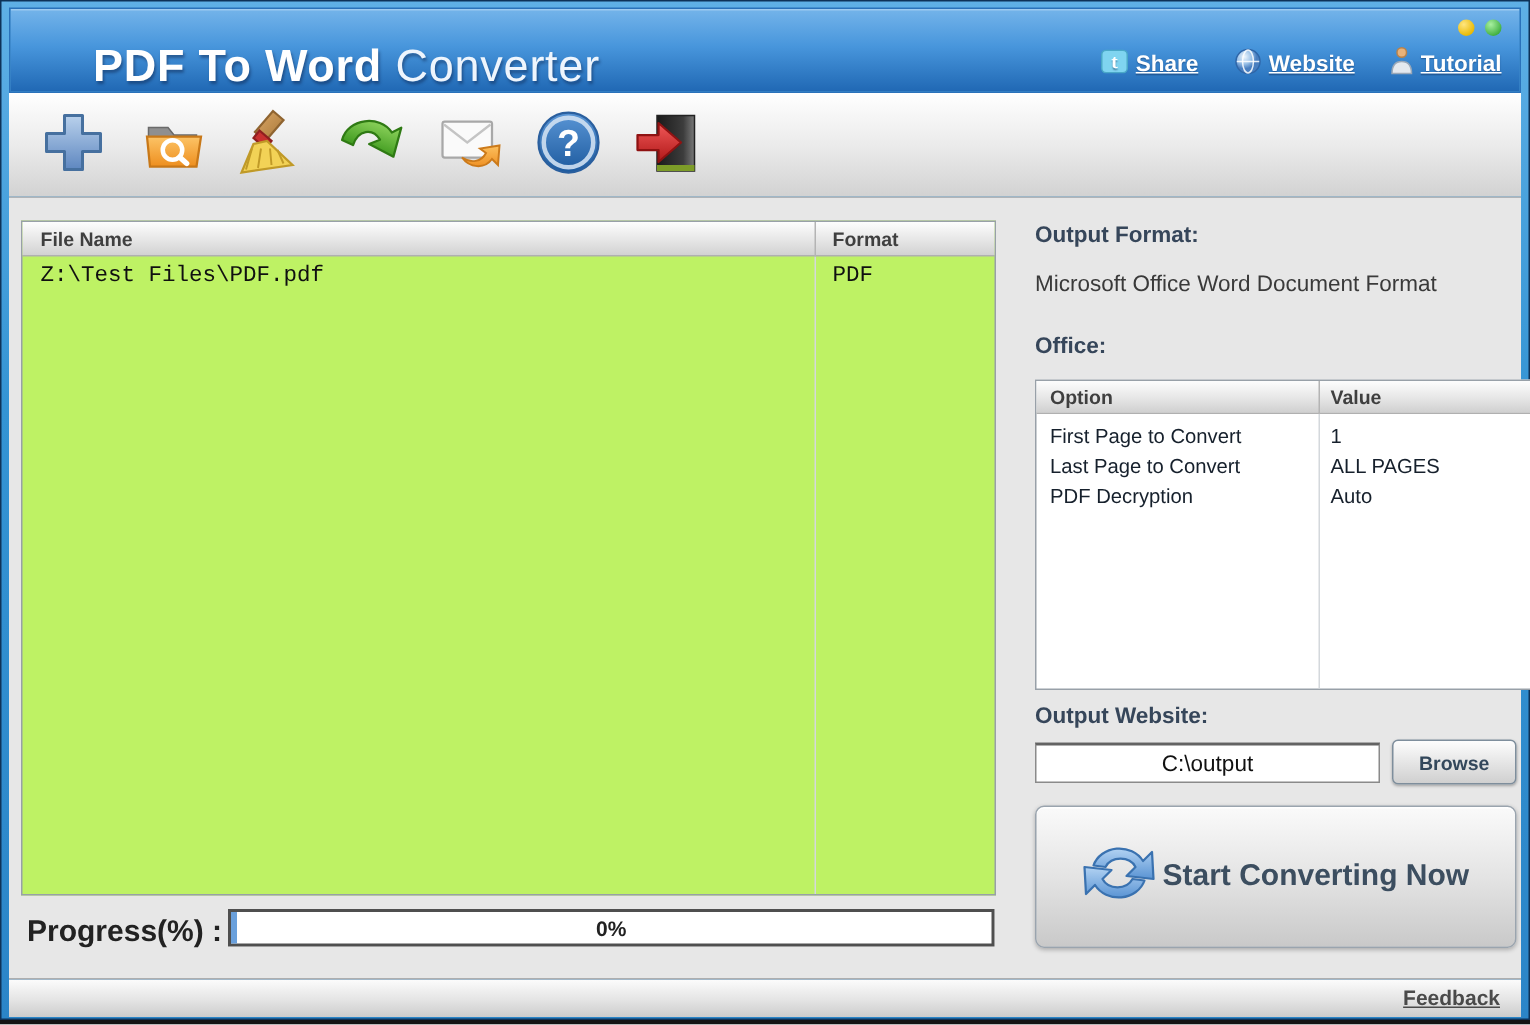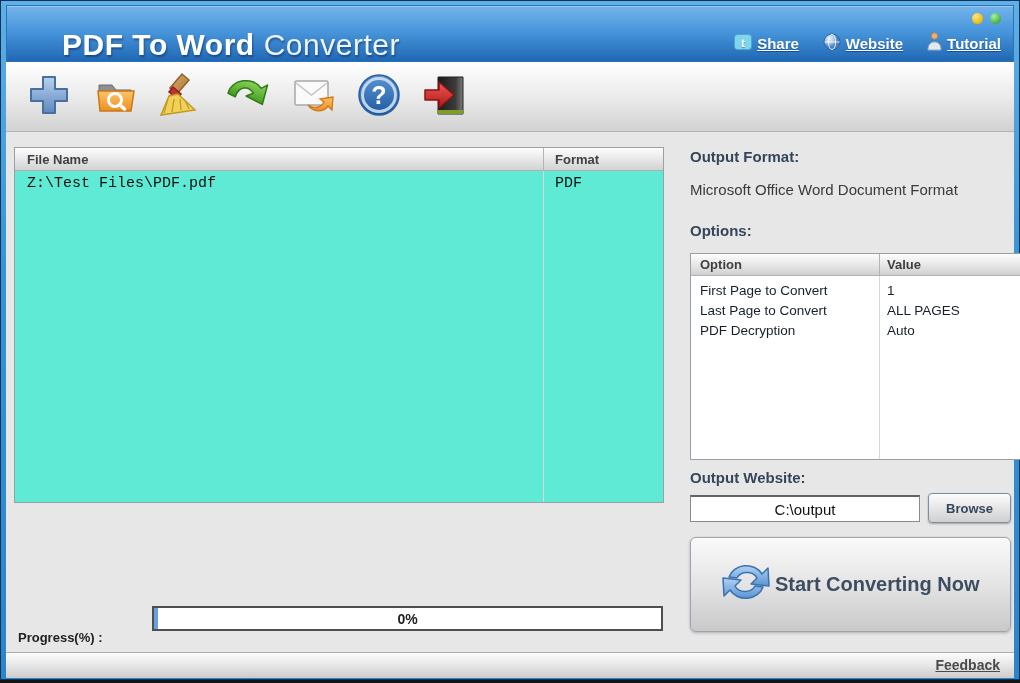--- a/index.html
+++ b/index.html
@@ -45,22 +45,22 @@
     border-bottom:1px solid #b0b4b8;
     display:flex; align-items:center; padding-left:18px; gap:16px;
   }
   .tool-btn{ width:50px; height:54px; border:none; background:transparent; cursor:pointer;
     display:flex; align-items:center; justify-content:center; }
 
   
   .content{ position:absolute; left:6px; top:132px; width:1008px; height:520px; background:#e7e7e7; }
 
   .file-list{
-    position:absolute; left:8px; top:15px; width:650px; height:356px;
-    background:#5eead4; border:1px solid #98a0a8;
+    position:absolute; left:8px; top:15px; width:650px; height:450px;
+    background:#bef264; border:1px solid #98a0a8;
   }
   .fl-header{
     position:absolute; left:0; top:0; right:0; height:23px;
     background:linear-gradient(180deg,#fdfdfd 0%,#e8e8e8 50%,#d2d2d2 100%);
     border-bottom:1px solid #b0b0b0;
     font-size:13px; font-weight:bold; color:#3f3f3f;
   }
   .fl-header .c1{ position:absolute; left:12px; top:4px; }
   .fl-header .c2{ position:absolute; left:540px; top:4px; }
   .fl-divider{ position:absolute; left:528px; top:0; bottom:0; width:1px; background:#d4d8dc; }
@@ -104,21 +104,21 @@
   }
   .big-btn{
     position:absolute; left:684px; top:405px; width:321px; height:95px;
     border:1px solid #9aa4ae; border-radius:6px; cursor:pointer;
     background:linear-gradient(180deg,#fafafa 0%,#e4e4e4 50%,#c9c9c9 100%);
     box-shadow:0 1px 3px rgba(0,0,0,.25), inset 0 1px 0 #ffffff;
     display:flex; align-items:center; padding-left:26px;
     font-family:"Liberation Sans", sans-serif; font-size:20px; font-weight:600; color:#3c4e60;
   }
 
-  .progress-label{ position:absolute; left:12px; top:478px; font-size:13px; font-weight:bold; color:#222;margin-top:20px; }
+  .progress-label{ position:absolute; left:12px; top:478px; font-size:20px; font-weight:bold; color:#222; }
   .progress-bar{
     position:absolute; left:146px; top:474px; width:511px; height:25px;
     background:#ffffff; border:2px solid #4f4f4f;
     display:flex; align-items:center; justify-content:center;
     font-size:14px; font-weight:bold; color:#222;
   }
   .progress-fill{ position:absolute; left:0; top:0; bottom:0; width:4px; background:#6aa0dc; }
 
   
   .footer{
@@ -318,21 +318,21 @@
       <div class="fl-divider hdr" style="left:528px;"></div>
       <div class="fl-row">
         <span class="c1">Z:\Test Files\PDF.pdf</span>
         <span class="c2">PDF</span>
       </div>
     </div>
 
     <div class="panel-label" style="left:684px; top:16px;">Output Format:</div>
     <div class="panel-value" style="left:684px; top:49px;">Microsoft Office Word Document Format</div>
 
-    <div class="panel-label" style="left:684px; top:90px;">Options:</div>
+    <div class="panel-label" style="left:684px; top:90px;">Office:</div>
 
     <div class="opt-table">
       <div class="ot-divider"></div>
       <div class="ot-header">
         <span class="c1">Option</span>
         <span class="c2">Value</span>
       </div>
       <div class="ot-divider hdr" style="left:188px;"></div>
       <div class="ot-row" style="top:26px;">
         <span class="c1">First Page to Convert</span>

